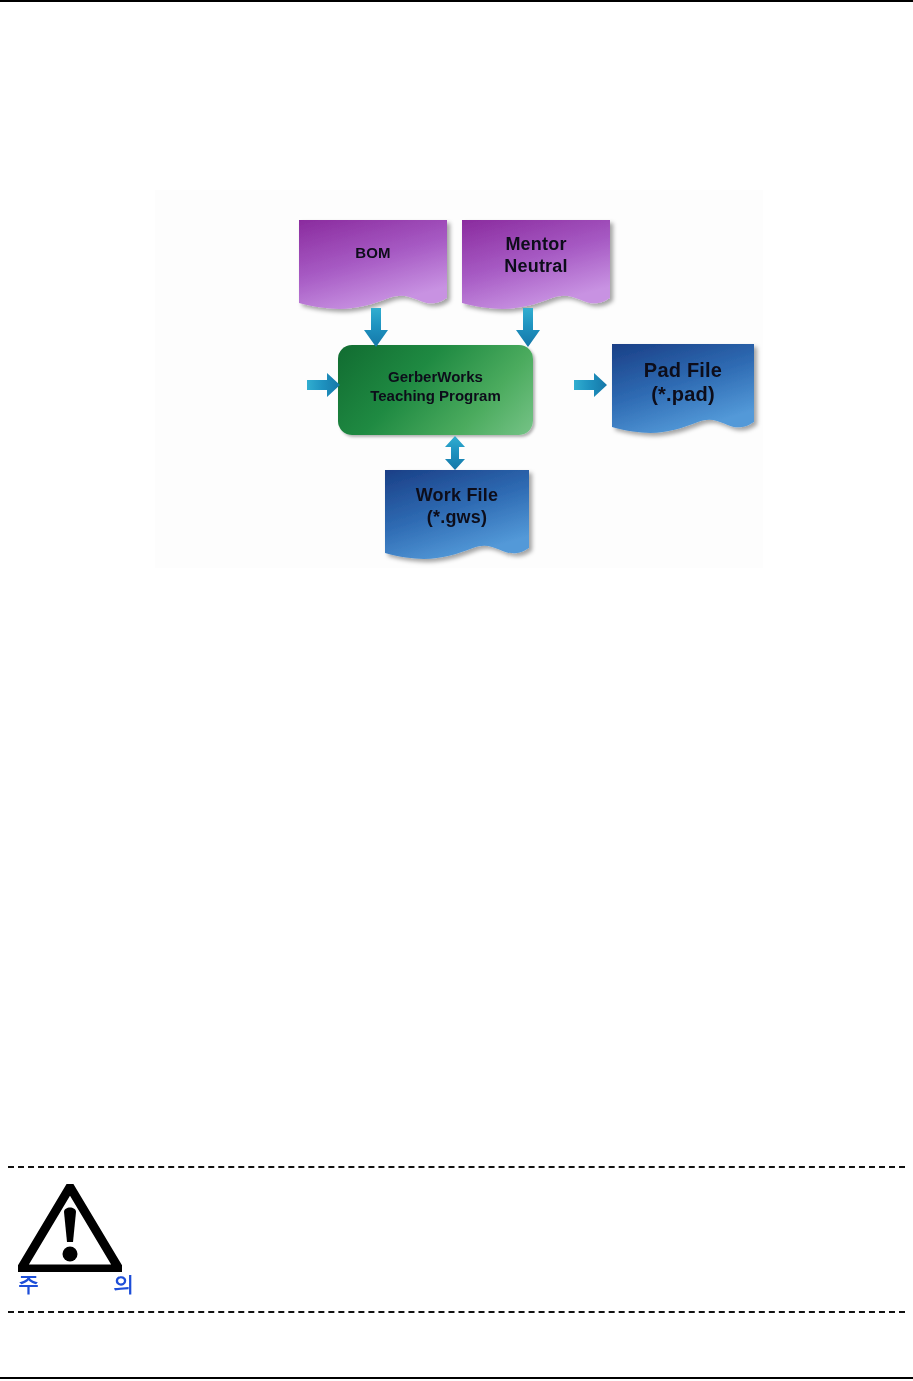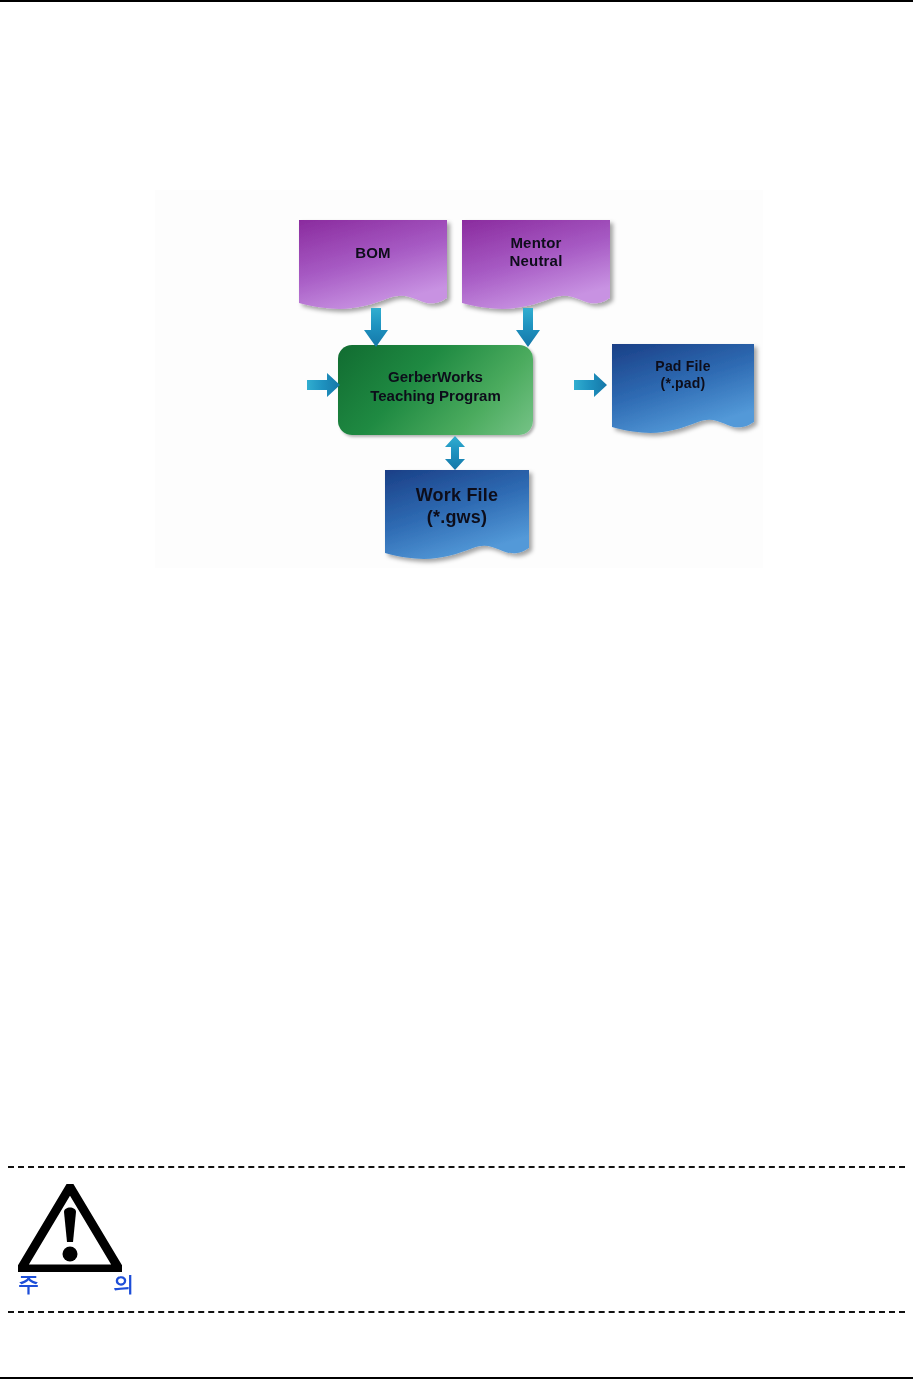--- a/index.html
+++ b/index.html
@@ -159,36 +159,36 @@
     <svg width="160" height="102" viewBox="0 0 160 102">
       <path d="M2,2 L150,2 L150,80 C126,96 118,70 92,80 C66,90 44,96 2,85 Z" fill="url(#gradPurple)" filter="url(#dropShadow)"></path>
     </svg>
     <div class="doc-label" style="top:26px; font-size:15px;">BOM</div>
   </div>
 
   <div class="doc-shape" style="left:305px; top:28px; width:152px; height:92px;">
     <svg width="160" height="102" viewBox="0 0 160 102">
       <path d="M2,2 L150,2 L150,80 C126,96 118,70 92,80 C66,90 44,96 2,85 Z" fill="url(#gradPurple)" filter="url(#dropShadow)"></path>
     </svg>
-    <div class="doc-label" style="top:16px; font-size:15px;">Mentor
+    <div class="doc-label" style="top:16px; font-size:18px;">Mentor
 Neutral</div>
   </div>
 
 
   <div class="proc-shape" style="left:183px; top:155px; width:195px; height:90px;
               background: linear-gradient(132deg, #116c31 0%, #1f8a42 38%, #4bab5e 72%, #76c387 100%); border-radius: 14px;">
     <div class="proc-label" style="top:22px; font-size:15px;">GerberWorks
 Teaching Program</div>
   </div>
 
   <div class="doc-shape" style="left:455px; top:152px; width:146px; height:92px;">
     <svg width="156" height="102" viewBox="0 0 156 102">
       <path d="M2,2 L144,2 L144,80 C120,96 112,70 88,80 C62,90 42,96 2,85 Z" fill="url(#gradBlue)" filter="url(#dropShadow)"></path>
     </svg>
-    <div class="doc-label" style="top:16px; font-size:14px; width:146px;">Pad File
+    <div class="doc-label" style="top:16px; font-size:20px; width:146px;">Pad File
 (*.pad)</div>
   </div>
 
   <div class="doc-shape" style="left:228px; top:278px; width:148px; height:92px;">
     <svg width="158" height="102" viewBox="0 0 158 102">
       <path d="M2,2 L146,2 L146,80 C122,96 114,70 90,80 C64,90 42,96 2,85 Z" fill="url(#gradBlue)" filter="url(#dropShadow)"></path>
     </svg>
     <div class="doc-label" style="top:17px; font-size:18px; width:148px;">Work File
 (*.gws)</div>
   </div>

